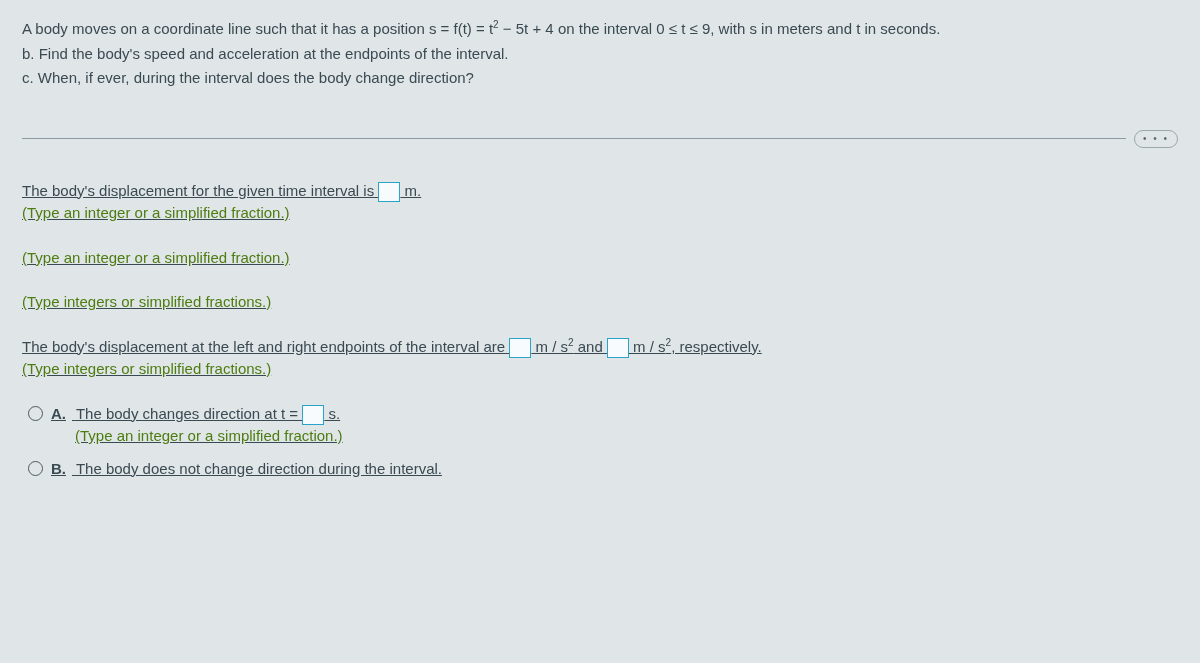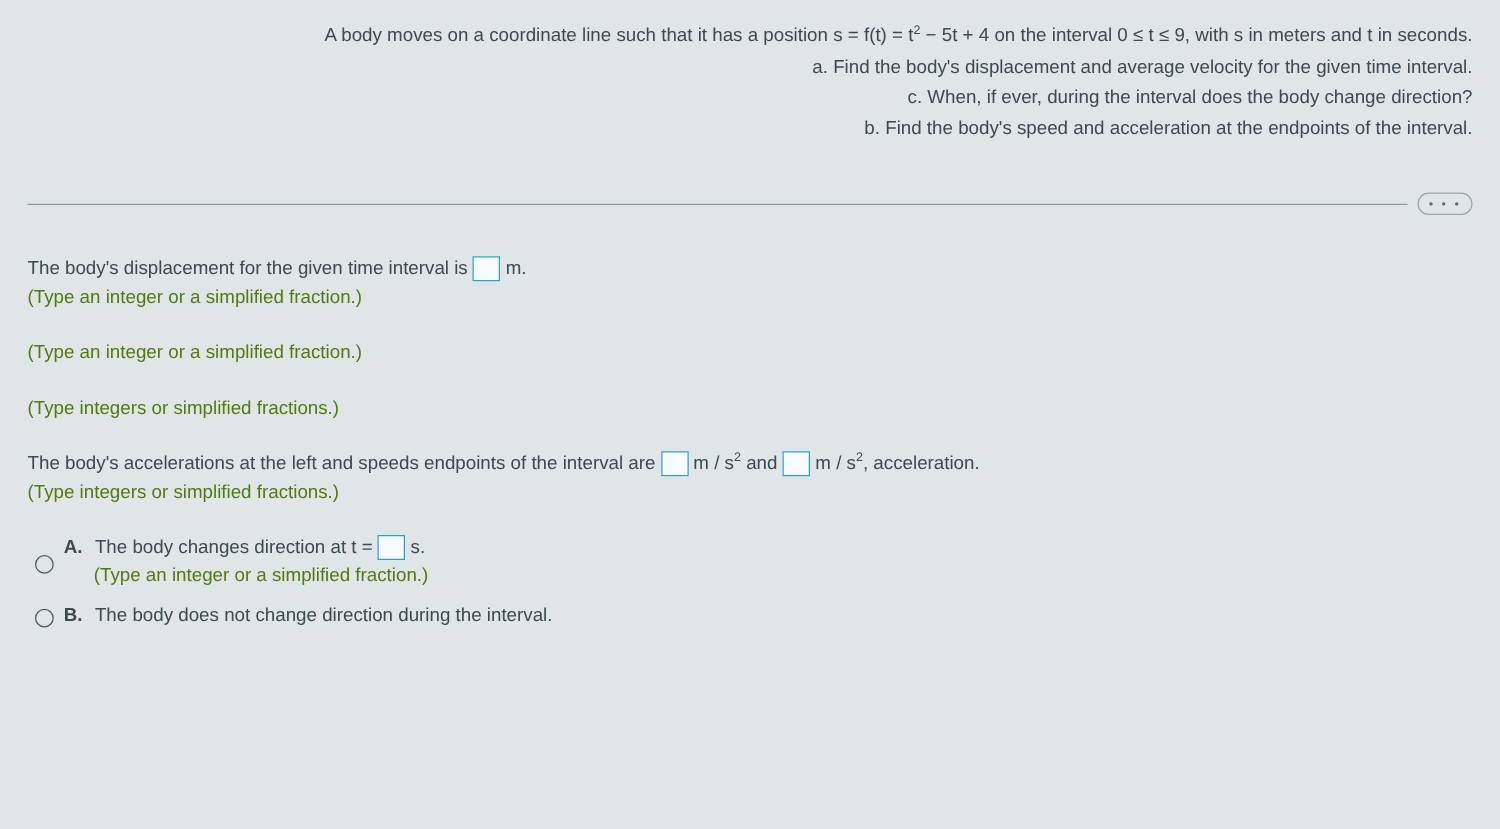--- a/index.html
+++ b/index.html
@@ -7,21 +7,21 @@
       font-family: Arial, Helvetica, sans-serif;
       font-size: 15px;
       color: #3a4a52;
       background: #e0e5e8;
       width: 1200px;
       height: 663px;
       padding: 18px 22px;
       line-height: 1.5;
     }
     .problem-statement { margin-bottom: 40px; }
-    .problem-statement p { margin-bottom: 2px; text-align: right; }
+    .problem-statement p { margin-bottom: 2px; }
     .divider-row {
       display: flex;
       align-items: center;
       margin-bottom: 32px;
     }
     .divider-line {
       flex: 1;
       border: none;
       border-top: 1px solid #8a9aa3;
     }
@@ -33,36 +33,36 @@
       border-radius: 9px;
       background: #e0e5e8;
       display: flex;
       align-items: center;
       justify-content: center;
       font-size: 10px;
       letter-spacing: 2px;
       color: #5a6a72;
       cursor: pointer;
     }
-    .answer-block { margin-bottom: 22px; }
+    .answer-block { margin-bottom: 22px; text-decoration: underline; }
     .answer-block .hint { color: #4d7c0f; }
     .inline-input {
       display: inline-block;
       width: 22px;
       height: 20px;
       border: 1px solid #2aa3c9;
       background: #f7fbfd;
       vertical-align: middle;
       text-align: center;
       font-size: 13px;
       padding: 0;
     }
     .choice-row {
       display: flex;
-      align-items: center;
+      align-items: flex-start;
       margin-top: 10px;
       margin-left: 6px;
     }
     .radio {
       appearance: none;
       -webkit-appearance: none;
       width: 15px;
       height: 15px;
       border: 1.5px solid #4a5a62;
       border-radius: 50%;
@@ -76,23 +76,22 @@
     .choice-body { flex: 1; }
     sup { font-size: 10px; vertical-align: super; line-height: 0; }
   </style>
 </head>
 <body>
 
 <div class="problem-statement">
   <p>
     <span>A body moves on a coordinate line such that it has a position s = f(t) = t</span><sup>2</sup><span> − 5t + 4 on the interval 0 ≤ t ≤ 9, with s in meters and t in seconds.</span>
   </p>
-  <p>a. Find the body's displacement and average velocity for the given time interval.</p>
+  <p>b. Find the body's speed and acceleration at the endpoints of the interval.</p>
   <p>c. When, if ever, during the interval does the body change direction?</p>
-  <p>b. Find the body's speed and acceleration at the endpoints of the interval.</p>
 </div>
 
 <div class="divider-row">
   <hr class="divider-line">
   <div class="dots-btn">• • •</div>
 </div>
 
 <div class="answer-block">
   <p>
     <span>The body's displacement for the given time interval is </span><input class="inline-input" type="text" style=""><span> m.</span>
@@ -103,21 +102,21 @@
 <div class="answer-block">
   <p class="hint">(Type an integer or a simplified fraction.)</p>
 </div>
 
 <div class="answer-block">
   <p class="hint">(Type integers or simplified fractions.)</p>
 </div>
 
 <div class="answer-block">
   <p>
-    <span>The body's accelerations at the left and speeds endpoints of the interval are </span><input class="inline-input" type="text" style=""><span> m / s</span><sup>2</sup><span> and </span><input class="inline-input" type="text" style=""><span> m / s</span><sup>2</sup><span>, acceleration.</span>
+    <span>The body's displacement at the left and right endpoints of the interval are </span><input class="inline-input" type="text" style=""><span> m / s</span><sup>2</sup><span> and </span><input class="inline-input" type="text" style=""><span> m / s</span><sup>2</sup><span>, respectively.</span>
   </p>
   <p class="hint">(Type integers or simplified fractions.)</p>
 </div>
 
 <div class="answer-block">
 
   <div class="choice-row" style="margin-top:18px;">
     <input type="radio" name="dir" class="radio" style="">
     <div class="choice-body">
       <p>

